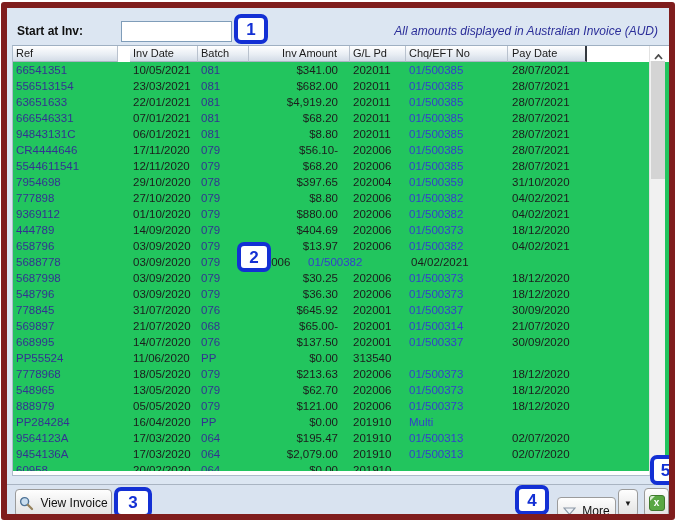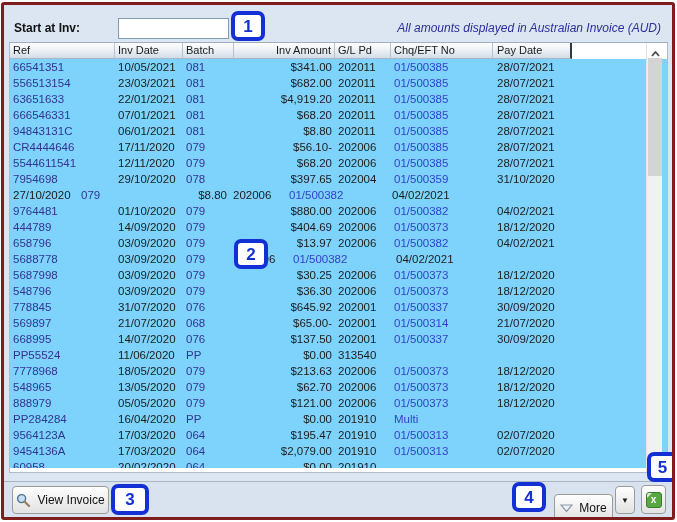--- a/index.html
+++ b/index.html
@@ -1,19 +1,19 @@
 <!DOCTYPE html>
 <html><head>
 <meta charset="utf-8">
 <style>
   * { margin:0; padding:0; box-sizing:border-box; }
   html,body { width:677px; height:522px; background:#fff; font-family:"Liberation Sans",sans-serif; }
   .window {
     position:absolute; left:1px; top:2px; width:674px; height:518px;
-    background:#dce6f2; border:3px solid #7f1d1d; border-radius:3px; overflow:hidden;
+    background:#dce6f2; border:6px solid #7f1d1d; border-radius:3px; overflow:hidden;
   }
   
   .start-label { position:absolute; left:10px; top:16px; font-size:12px; font-weight:bold; color:#111; }
   .start-input {
     position:absolute; left:114px; top:13px; width:111px; height:21px;
     border:1px solid #7f9db9; background:#fff; font-size:12px; padding:0 3px;
     font-family:"Liberation Sans",sans-serif;
   }
   .aud-note { position:absolute; right:11px; top:16px; font-size:12px; font-style:italic; color:#2b2e99; }
 
@@ -23,25 +23,25 @@
     background:#fff; border:1px solid #aebccb; border-top:1px solid #9fb0c2;
   }
   .grid-header { display:flex; height:16px; }
   .hc {
     font-size:11px; color:#1a1a1a; line-height:15px; white-space:nowrap; overflow:hidden;
     background:linear-gradient(#ffffff,#e9eef4 55%,#d3dce7);
     border-right:1px solid #b9c2ce; border-bottom:1px solid #aab6c4;
     padding-left:3px;
   }
   .grid-body { height:409px; overflow:hidden; }
-  .grid-row { display:flex; height:16px; line-height:16px; background:#7dd3fc; }
+  .grid-row { display:flex; height:16px; line-height:16px; background:#22c55e; }
   .cell { font-size:11.5px; white-space:nowrap; overflow:hidden; color:#1c1c1c; }
 
-  .w-ref{width:105px; padding-left:3px;} .w-invdate{width:68px; padding-left:3px;}
-  .w-batch{width:51px; padding-left:3px;} .w-amount{width:101px; text-align:right; padding-right:3px;}
+  .w-ref{width:105px; padding-left:3px;} .w-invdate{width:68px; padding-left:3px;margin-left:12px;}
+  .w-batch{width:51px; padding-left:3px;} .w-amount{width:101px; text-align:right; padding-right:12px;}
   .w-glpd{width:56px; padding-left:3px;} .w-chq{width:102px; padding-left:3px;}
   .w-pay{width:79px; padding-left:4px;} .w-fill{flex:1;}
   .hc.w-amount{padding-left:0;}
   .hc.w-pay{border-right:2px solid #33383f;}
   .hc.w-fill{background:#fff; border-right:none; border-bottom:none;}
   .cell.navy{color:#333391;} .cell.blue{color:#3540cb;}
 
   
   .vscroll { position:absolute; top:0; right:5px; width:16px; height:429px; background:#f1f1f1; border-left:1px solid #e2e2e2; }
   .vs-up { position:absolute; top:0; left:0; width:16px; height:15px; background:#fff; text-align:center; }
@@ -172,30 +172,31 @@
     <div class="cell w-ref navy">7954698</div>
     <div class="cell w-invdate">29/10/2020</div>
     <div class="cell w-batch navy">078</div>
     <div class="cell w-amount">$397.65</div>
     <div class="cell w-glpd">202004</div>
     <div class="cell w-chq blue">01/500359</div>
     <div class="cell w-pay">31/10/2020</div>
     <div class="cell w-fill"></div>
   </div>
         <div class="grid-row">
+    <div class="cell w-ref navy">777898</div>
     <div class="cell w-invdate">27/10/2020</div>
     <div class="cell w-batch navy">079</div>
     <div class="cell w-amount">$8.80</div>
     <div class="cell w-glpd">202006</div>
     <div class="cell w-chq blue">01/500382</div>
     <div class="cell w-pay">04/02/2021</div>
     <div class="cell w-fill"></div>
   </div>
         <div class="grid-row">
-    <div class="cell w-ref navy">9764481</div>
+    <div class="cell w-ref navy">9369112</div>
     <div class="cell w-invdate">01/10/2020</div>
     <div class="cell w-batch navy">079</div>
     <div class="cell w-amount">$880.00</div>
     <div class="cell w-glpd">202006</div>
     <div class="cell w-chq blue">01/500382</div>
     <div class="cell w-pay">04/02/2021</div>
     <div class="cell w-fill"></div>
   </div>
         <div class="grid-row">
     <div class="cell w-ref navy">444789</div>

